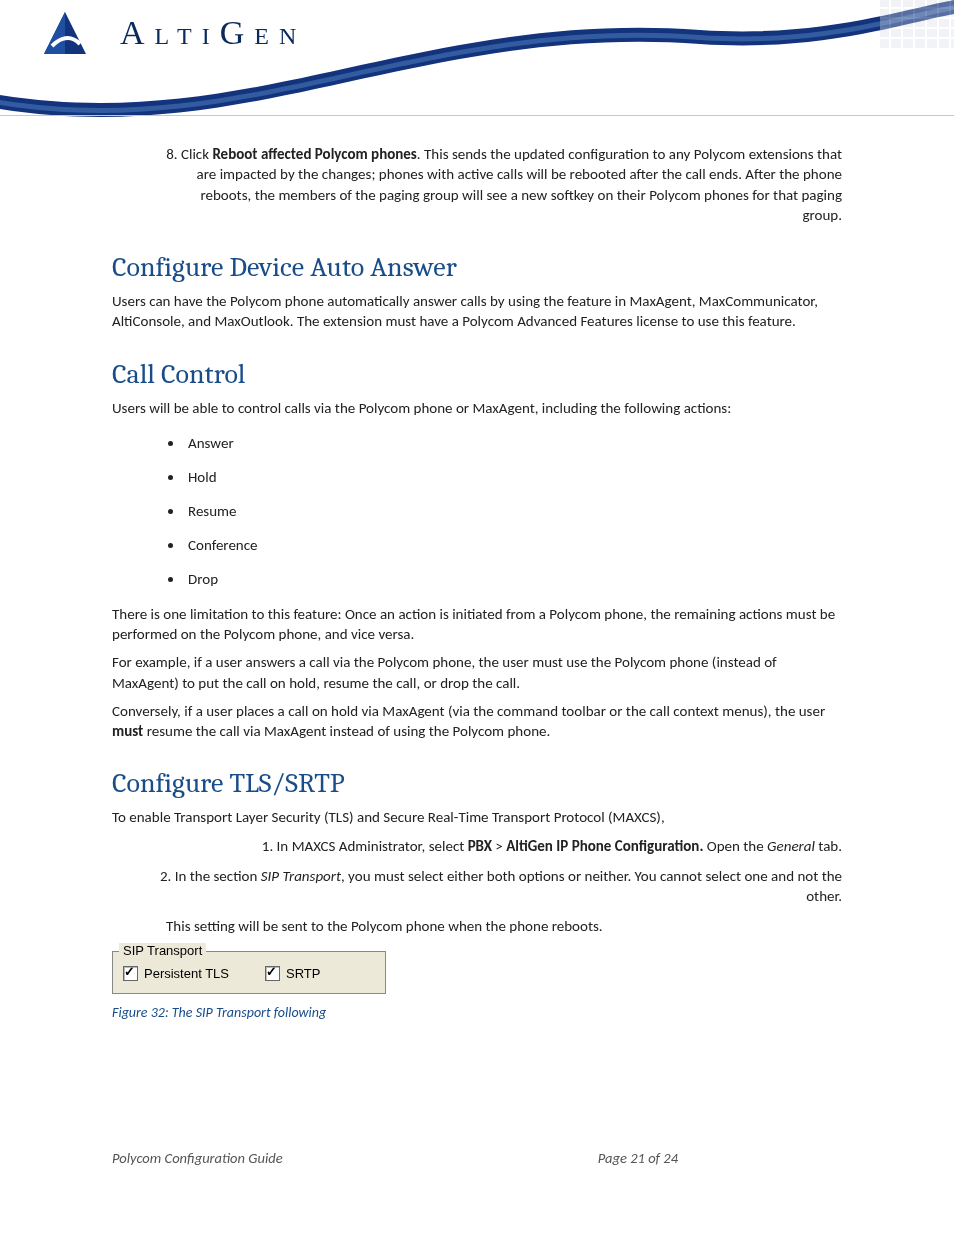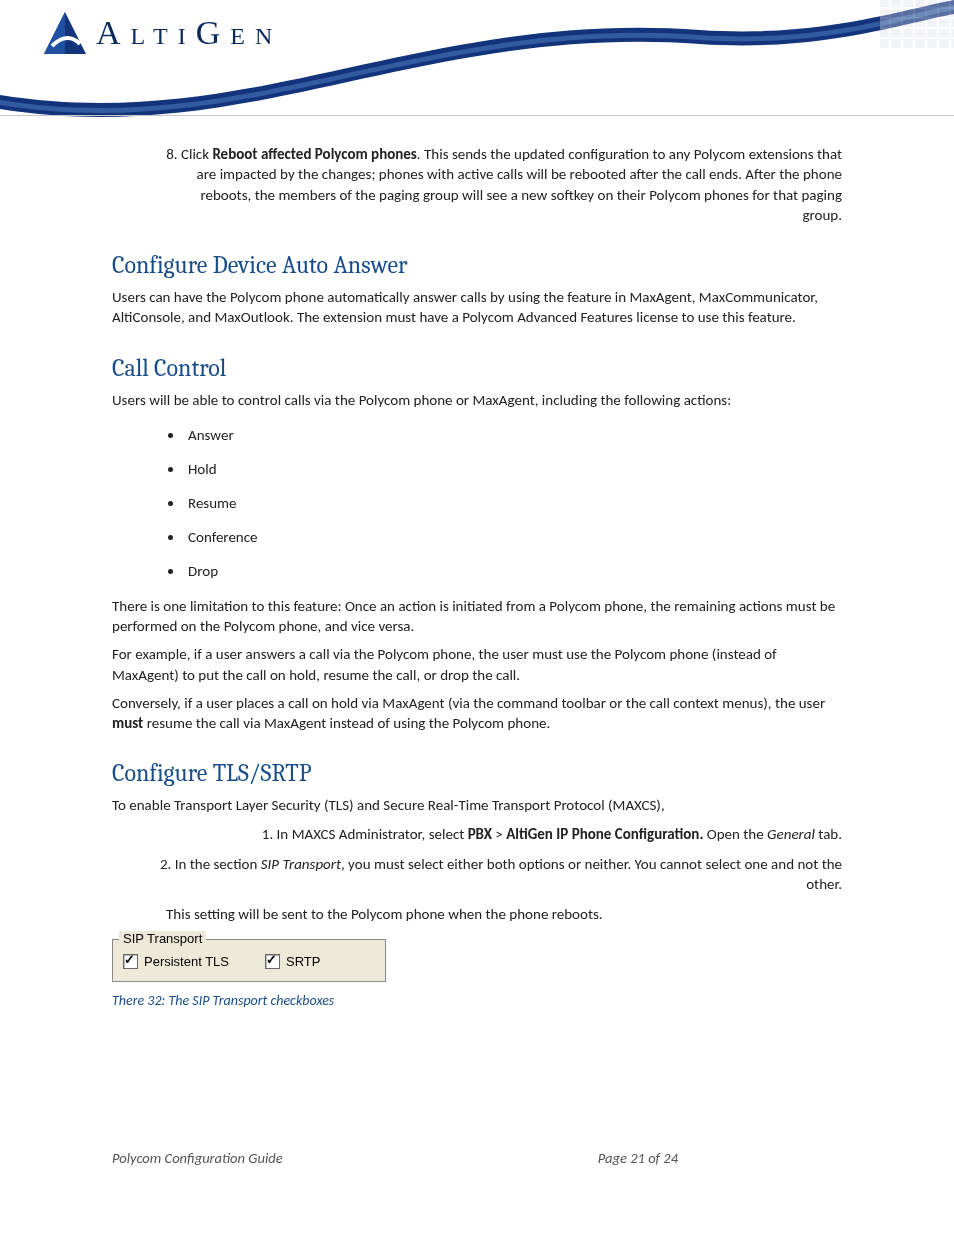--- a/index.html
+++ b/index.html
@@ -29,36 +29,37 @@
     gap: 8px;
   }
   .logo-mark svg { display: block; }
   .logo-text {
     font-family: "Times New Roman", serif;
     font-size: 34px;
     letter-spacing: 10px;
     font-variant: small-caps;
     color: #0a2a5c;
     font-weight: 500;
+    margin-left: 24px;
   }
   .swoosh {
     position: absolute;
     top: 0;
     left: 0;
     width: 954px;
     height: 120px;
     pointer-events: none;
   }
   .content {
     padding: 20px 112px 0 112px;
   }
   h2.section {
     font-family: Cambria, Georgia, serif;
     font-weight: 400;
-    font-size: 24px;
+    font-size: 28px;
     color: #184d8a;
     margin: 26px 0 8px 0;
   }
   p { margin: 8px 0; line-height: 1.35; }
   ol.numbered {
     list-style: none;
     padding-left: 54px;
     margin: 0;
   }
   ol.numbered > li {
@@ -227,21 +228,21 @@
           <div class="sip-check">
             <span class="cb checked"></span>
             <span>Persistent TLS</span>
           </div>
           <div class="sip-check">
             <span class="cb checked"></span>
             <span>SRTP</span>
           </div>
         </div>
       </div>
-      <div class="fig-caption">There 32: The SIP Transport checkboxes</div>
+      <div class="fig-caption">Figure 32: The SIP Transport following</div>
     </div>
 
   </div>
 
   <div class="footer">
     <span>Polycom Configuration Guide</span>
     <span class="nowrap">Page 21 of 24</span>
   </div>
 
 </div>

